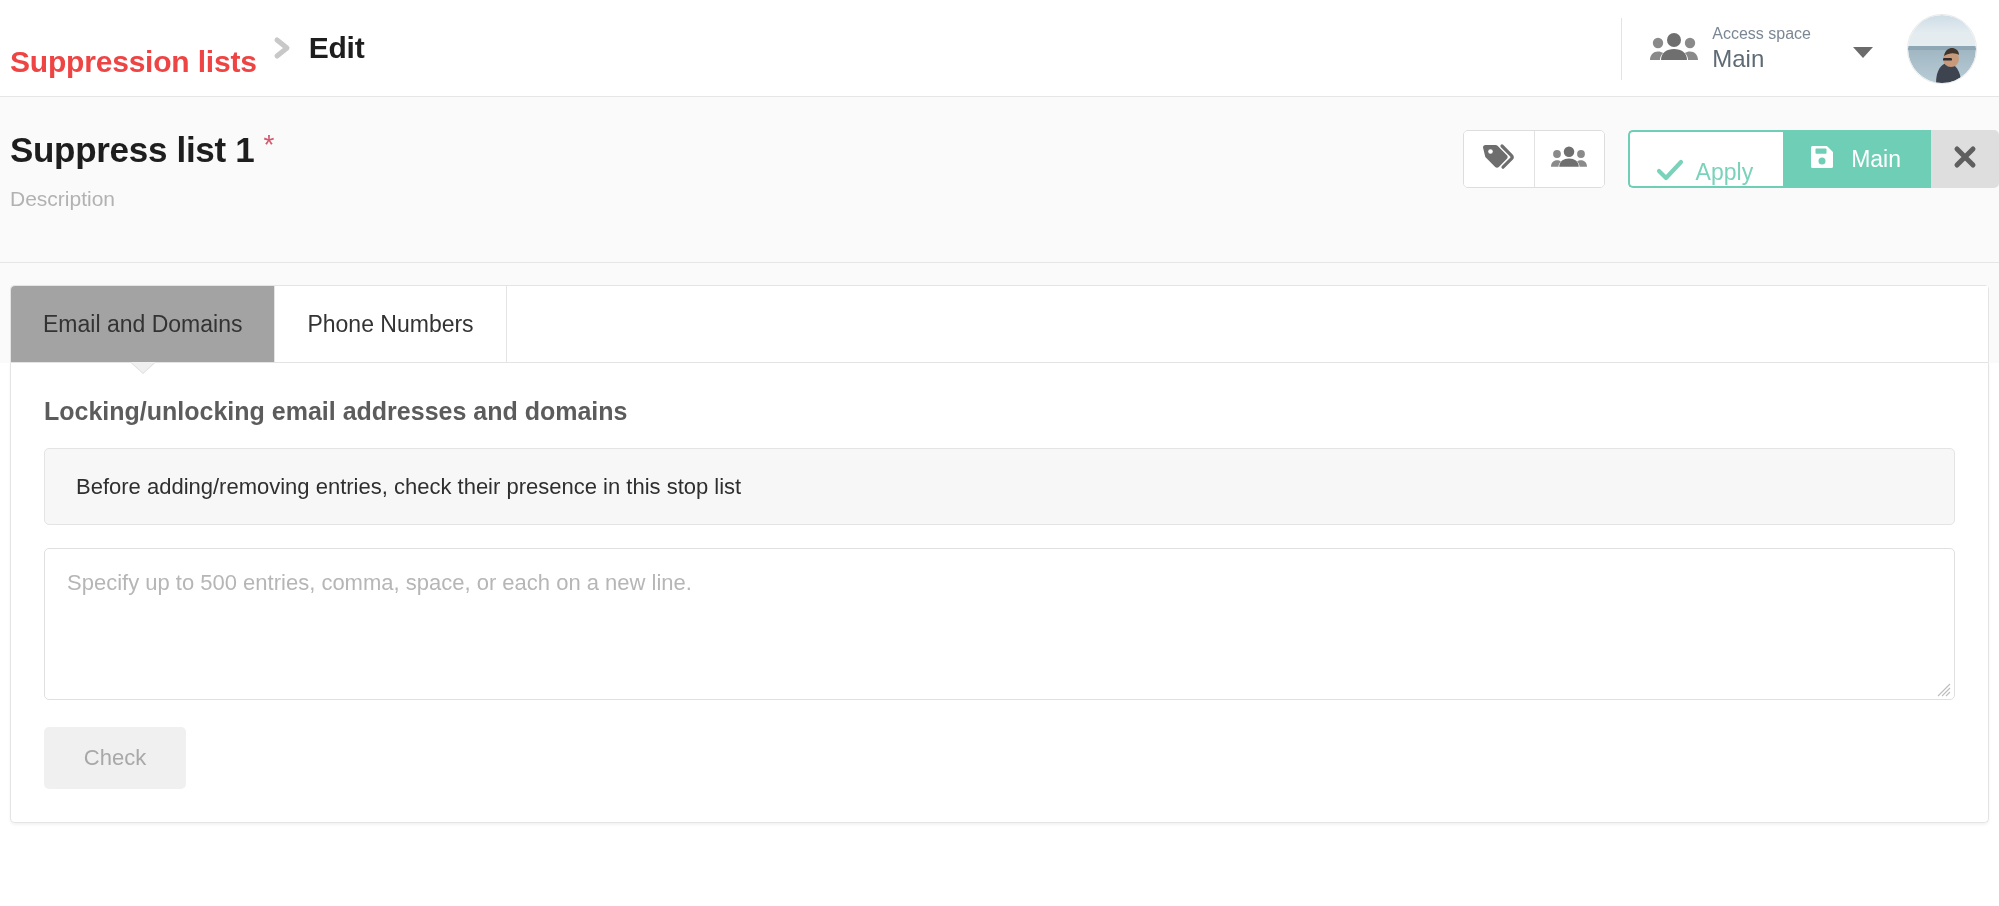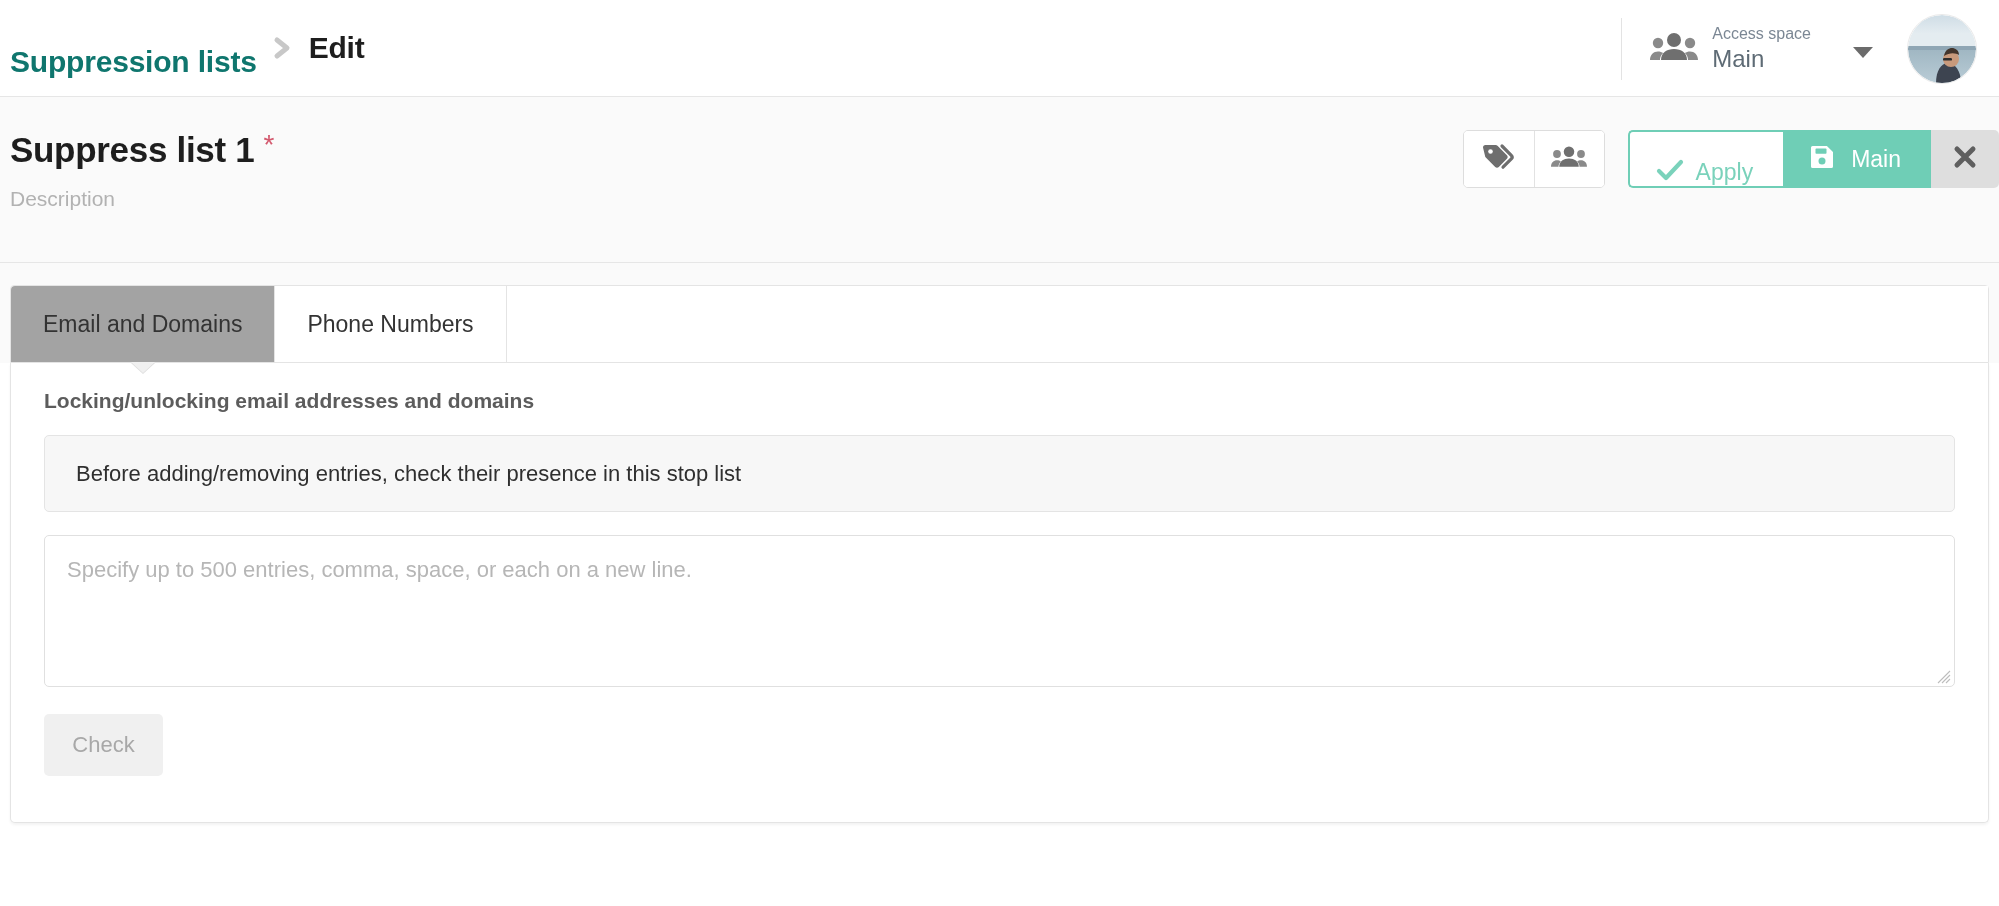--- a/index.html
+++ b/index.html
@@ -22,21 +22,21 @@
   }
   .breadcrumb {
     display: flex;
     align-items: center;
     padding-left: 10px;
     gap: 14px;
   }
   .bc-root {
     font-size: 30px;
     font-weight: bold;
-    color: #0f766e;
+    color: #ef4444;
     letter-spacing: -0.2px;
     cursor: pointer;
     margin-top: 28px;
   }
   .bc-sep { display: flex; align-items: center; }
   .bc-current {
     font-size: 30px;
     font-weight: bold;
     color: #1e1e1e;
     letter-spacing: -0.2px;
@@ -239,24 +239,25 @@
     margin: 0 10px;
     background: #ffffff;
     border: 1px solid #e4e4e4;
     border-top: none;
     border-radius: 0 0 5px 5px;
     box-shadow: 0 2px 3px rgba(0,0,0,0.05);
     padding: 26px 33px 40px 33px;
     height: 460px;
   }
   .section-title {
-    font-size: 21px;
+    font-size: 25px;
     font-weight: bold;
     color: #5c5c5c;
     margin-bottom: 22px;
+    margin-top: 8px;
   }
   .info-banner {
     background: #f7f7f7;
     border: 1px solid #e4e4e4;
     border-radius: 5px;
     height: 77px;
     display: flex;
     align-items: center;
     padding-left: 31px;
     font-size: 22px;
@@ -282,21 +283,21 @@
   .resize-grip {
     position: absolute;
     right: 4px;
     bottom: 3px;
     width: 14px;
     height: 14px;
     pointer-events: none;
   }
   .btn-check {
     margin-top: 27px;
-    width: 119px;
+    width: 142px;
     height: 62px;
     background: #f0f0f0;
     border: none;
     border-radius: 5px;
     font-family: "Liberation Sans", sans-serif;
     font-size: 22px;
     color: #a8a8a8;
     cursor: default;
   }
 </style>

